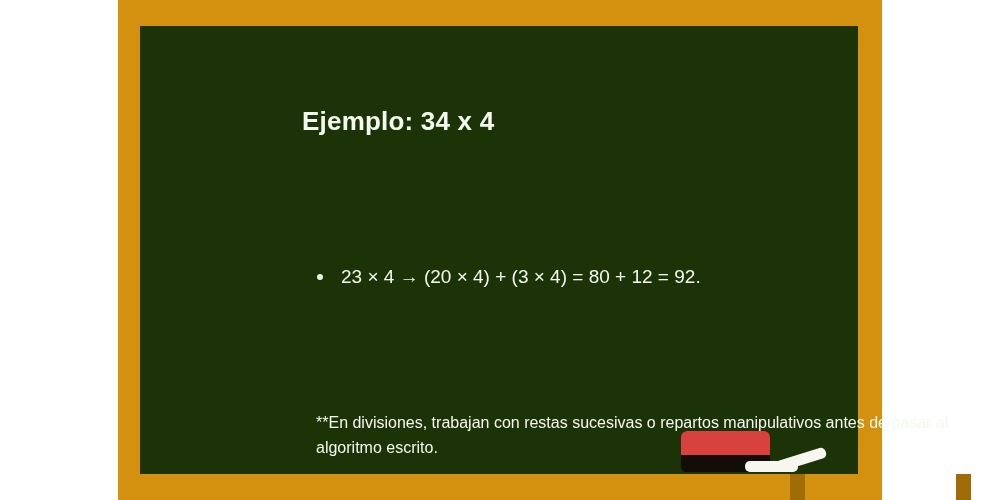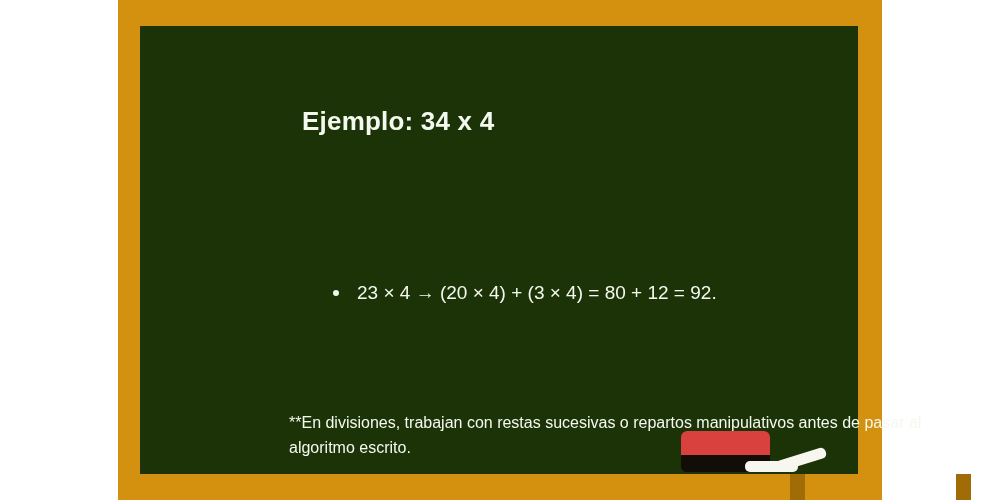--- a/index.html
+++ b/index.html
@@ -62,21 +62,21 @@
     font-weight: bold;
     letter-spacing: 0.2px;
     white-space: nowrap;
   }
 
   .bullet-list {
     position: absolute;
     left: 162px;
     top: 238px;
     width: 640px;
-    margin: 16px;
+    margin: 0;
     padding: 0;
     list-style: none;
   }
   .bullet-item {
     position: relative;
     padding-left: 39px;
     color: #f4f9ef;
     font-size: 19px;
     line-height: 26px;
     white-space: nowrap;
@@ -86,21 +86,21 @@
     left: 15px;
     top: 10px;
     width: 6px;
     height: 6px;
     border-radius: 50%;
     background: #f4f9ef;
   }
 
   .board-note {
     position: absolute;
-    left: 149px;
+    left: 176px;
     top: 384px;
     width: 640px;
     color: #f4f9ef;
     font-size: 16px;
     line-height: 25px;
   }
 
   
   .eraser {
     position: absolute;

